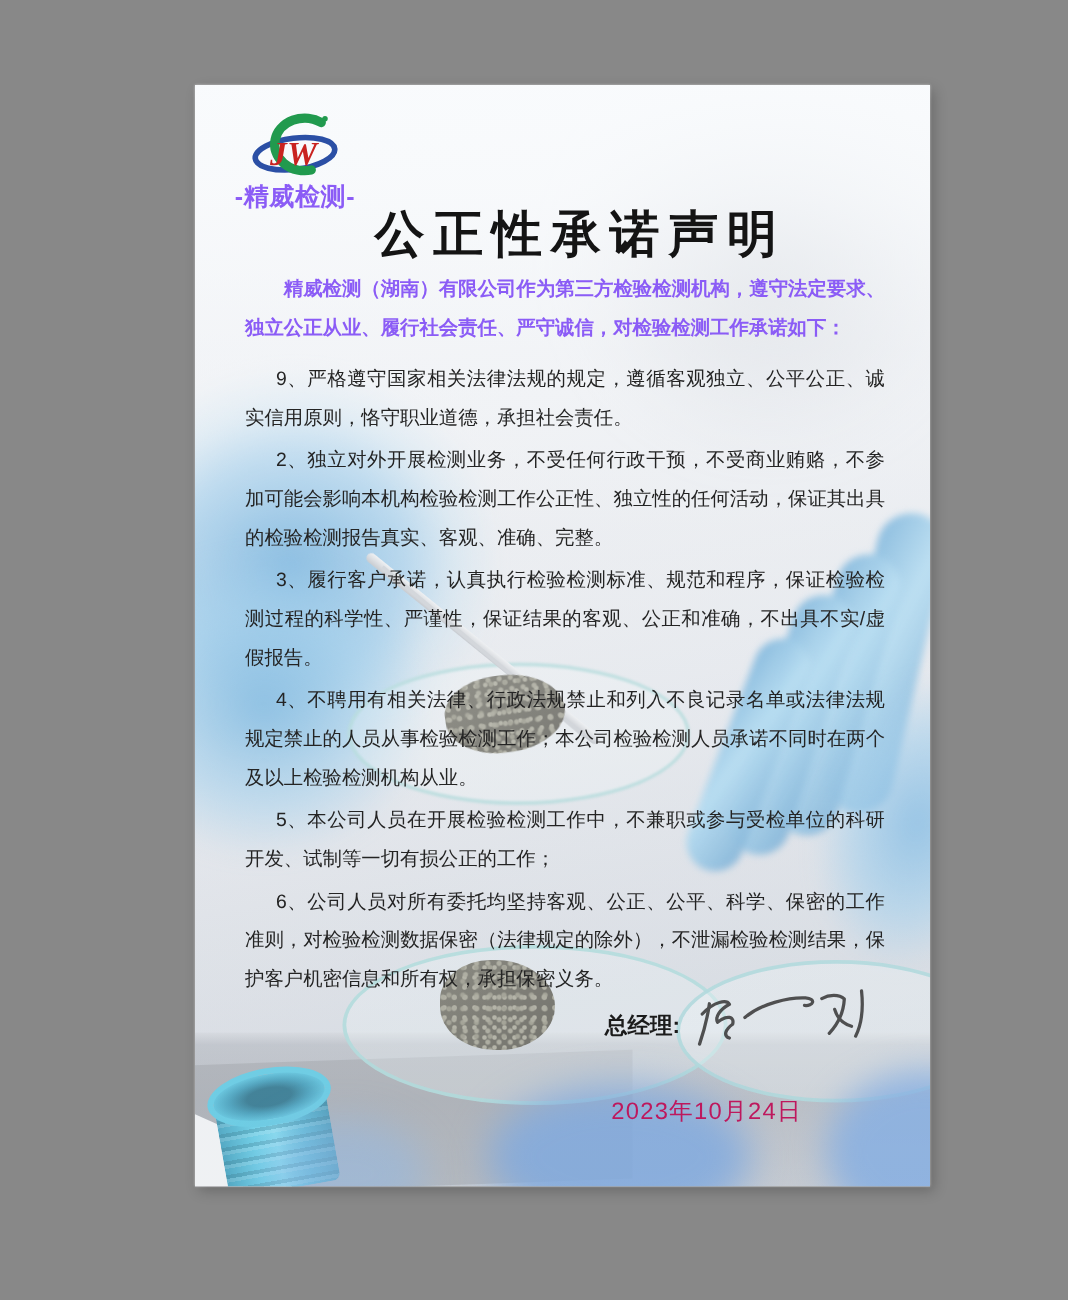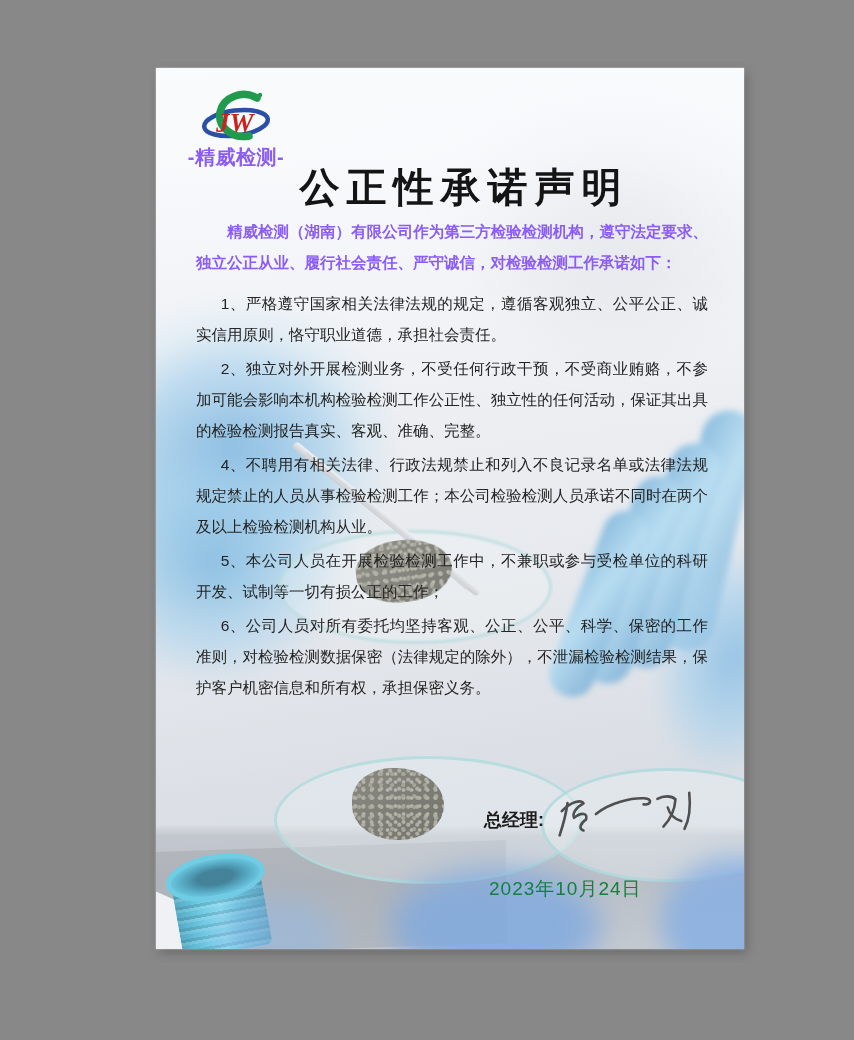--- a/index.html
+++ b/index.html
@@ -85,21 +85,21 @@
   .doc-title{position:absolute;left:0;right:0;top:92px;text-align:center;padding-left:28px;
     font-family:Liberation Sans, sans-serif;font-weight:bold;
     font-size:40px;letter-spacing:7px;color:#141414;}
   .textblock{position:absolute;left:40px;top:148px;width:512px;
     font-size:15.5px;line-height:31px;color:#242424;text-align:justify;}
   .intro{font-weight:bold;color:#8b5cf6;text-indent:2em;margin:0 0 10px 0;}
   .item{text-indent:1.6em;margin:0 0 3px 0;}
   .sig-row{position:absolute;left:328px;top:722px;height:60px;display:flex;align-items:center;}
   .sig-label{font-size:18px;font-weight:600;color:#1b1b1b;white-space:nowrap;}
   .sig-svg{margin-left:6px;margin-top:-8px;transform:rotate(-2deg);}
-  .doc-date{position:absolute;left:333px;top:808px;font-size:19px;color:#15803d;letter-spacing:1px;}
+  .doc-date{position:absolute;left:333px;top:808px;font-size:19px;color:#be185d;letter-spacing:1px;}
 </style>
 </head>
 <body>
 
 <div class="page">
 
   <div class="photo">
     <div class="ph wall"></div>
     <div class="ph figure-blob"></div>
     <div class="ph glove-left"></div>
@@ -139,22 +139,23 @@
         <text x="16" y="42" font-size="27" font-weight="bold" font-style="italic" fill="#c92320" font-family="&quot;Liberation Serif&quot;,&quot;DejaVu Serif&quot;,serif">JW</text>
       </svg>
     </div>
 
     <div class="brand-name">-精威检测-</div>
 
     <div class="doc-title">公正性承诺声明</div>
 
     <div class="textblock">
       <p class="intro">精威检测（湖南）有限公司作为第三方检验检测机构，遵守法定要求、独立公正从业、履行社会责任、严守诚信，对检验检测工作承诺如下：</p>
-      <p class="item">1、严格遵守国家相关法律法规的规定，遵循客观独立、公平公正、诚实信用原则，恪守职业道德，承担社会责任。</p>
+      <p class="item">9、严格遵守国家相关法律法规的规定，遵循客观独立、公平公正、诚实信用原则，恪守职业道德，承担社会责任。</p>
       <p class="item">2、独立对外开展检测业务，不受任何行政干预，不受商业贿赂，不参加可能会影响本机构检验检测工作公正性、独立性的任何活动，保证其出具的检验检测报告真实、客观、准确、完整。</p>
+      <p class="item">3、履行客户承诺，认真执行检验检测标准、规范和程序，保证检验检测过程的科学性、严谨性，保证结果的客观、公正和准确，不出具不实/虚假报告。</p>
       <p class="item">4、不聘用有相关法律、行政法规禁止和列入不良记录名单或法律法规规定禁止的人员从事检验检测工作；本公司检验检测人员承诺不同时在两个及以上检验检测机构从业。</p>
       <p class="item">5、本公司人员在开展检验检测工作中，不兼职或参与受检单位的科研开发、试制等一切有损公正的工作；</p>
       <p class="item">6、公司人员对所有委托均坚持客观、公正、公平、科学、保密的工作准则，对检验检测数据保密（法律规定的除外），不泄漏检验检测结果，保护客户机密信息和所有权，承担保密义务。</p>
     </div>
 
     <div class="sig-row">
       <span class="sig-label">总经理:</span>
       <svg class="sig-svg" width="150" height="58" viewBox="0 0 150 58">
         <g fill="none" stroke="#3b3b3b" stroke-width="2.6" stroke-linecap="round" stroke-linejoin="round" opacity="0.88">
           <path d="M18 14 C16 26 12 38 9 46"></path>

